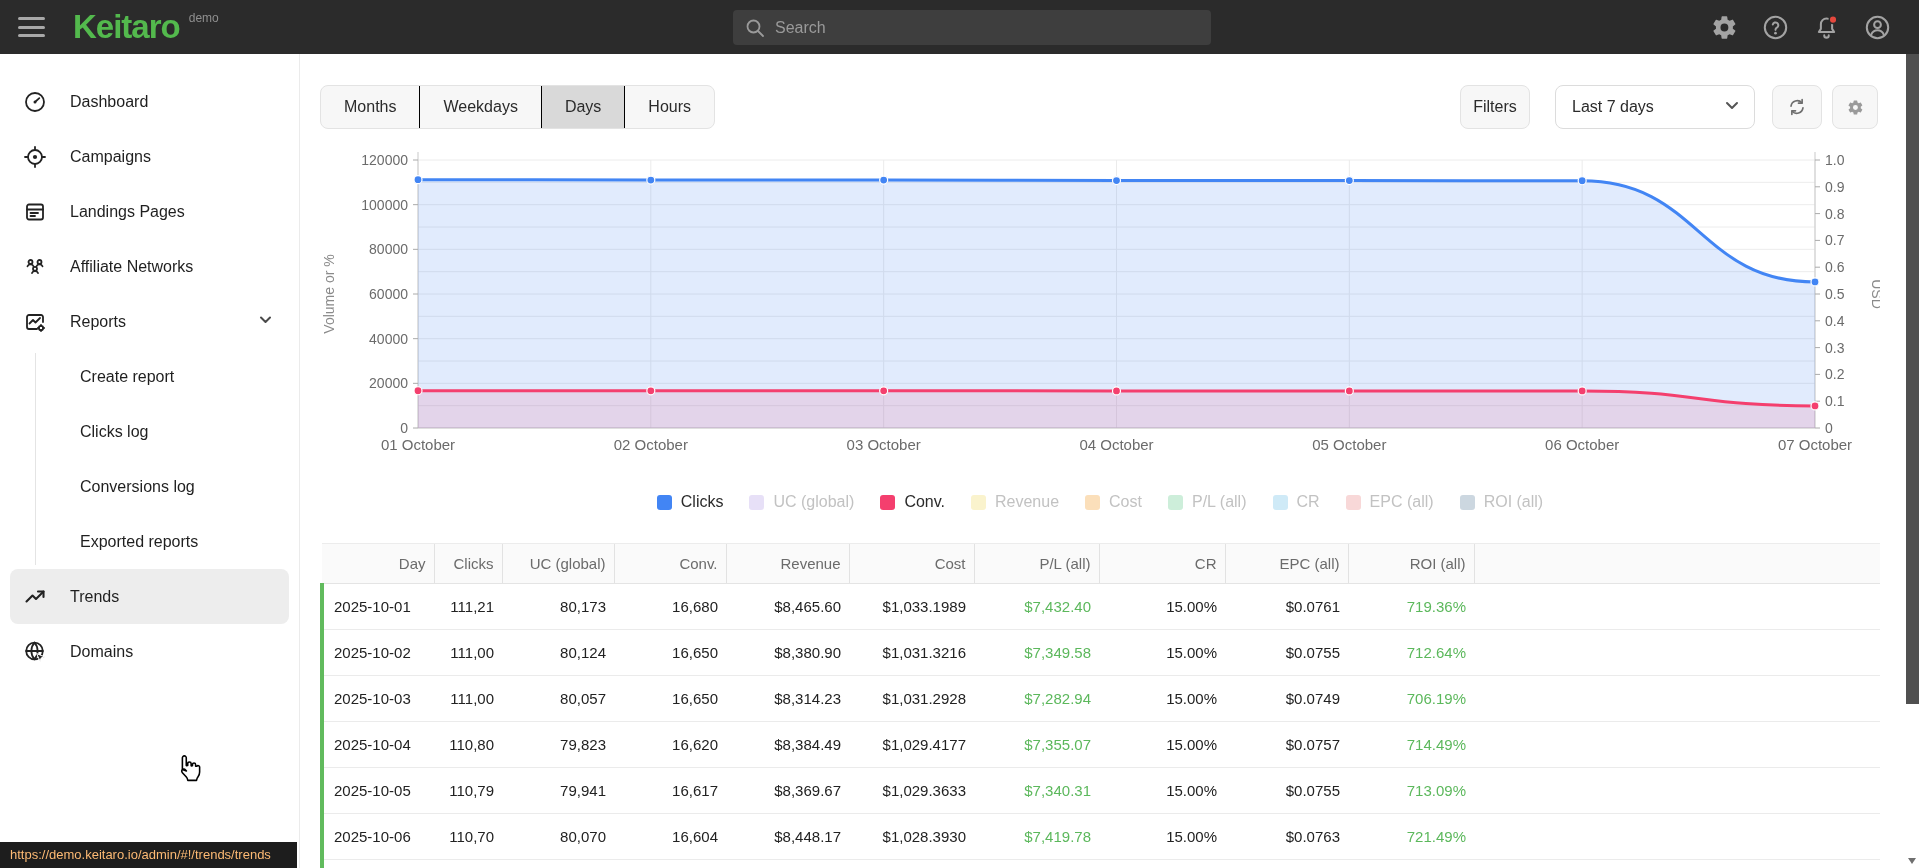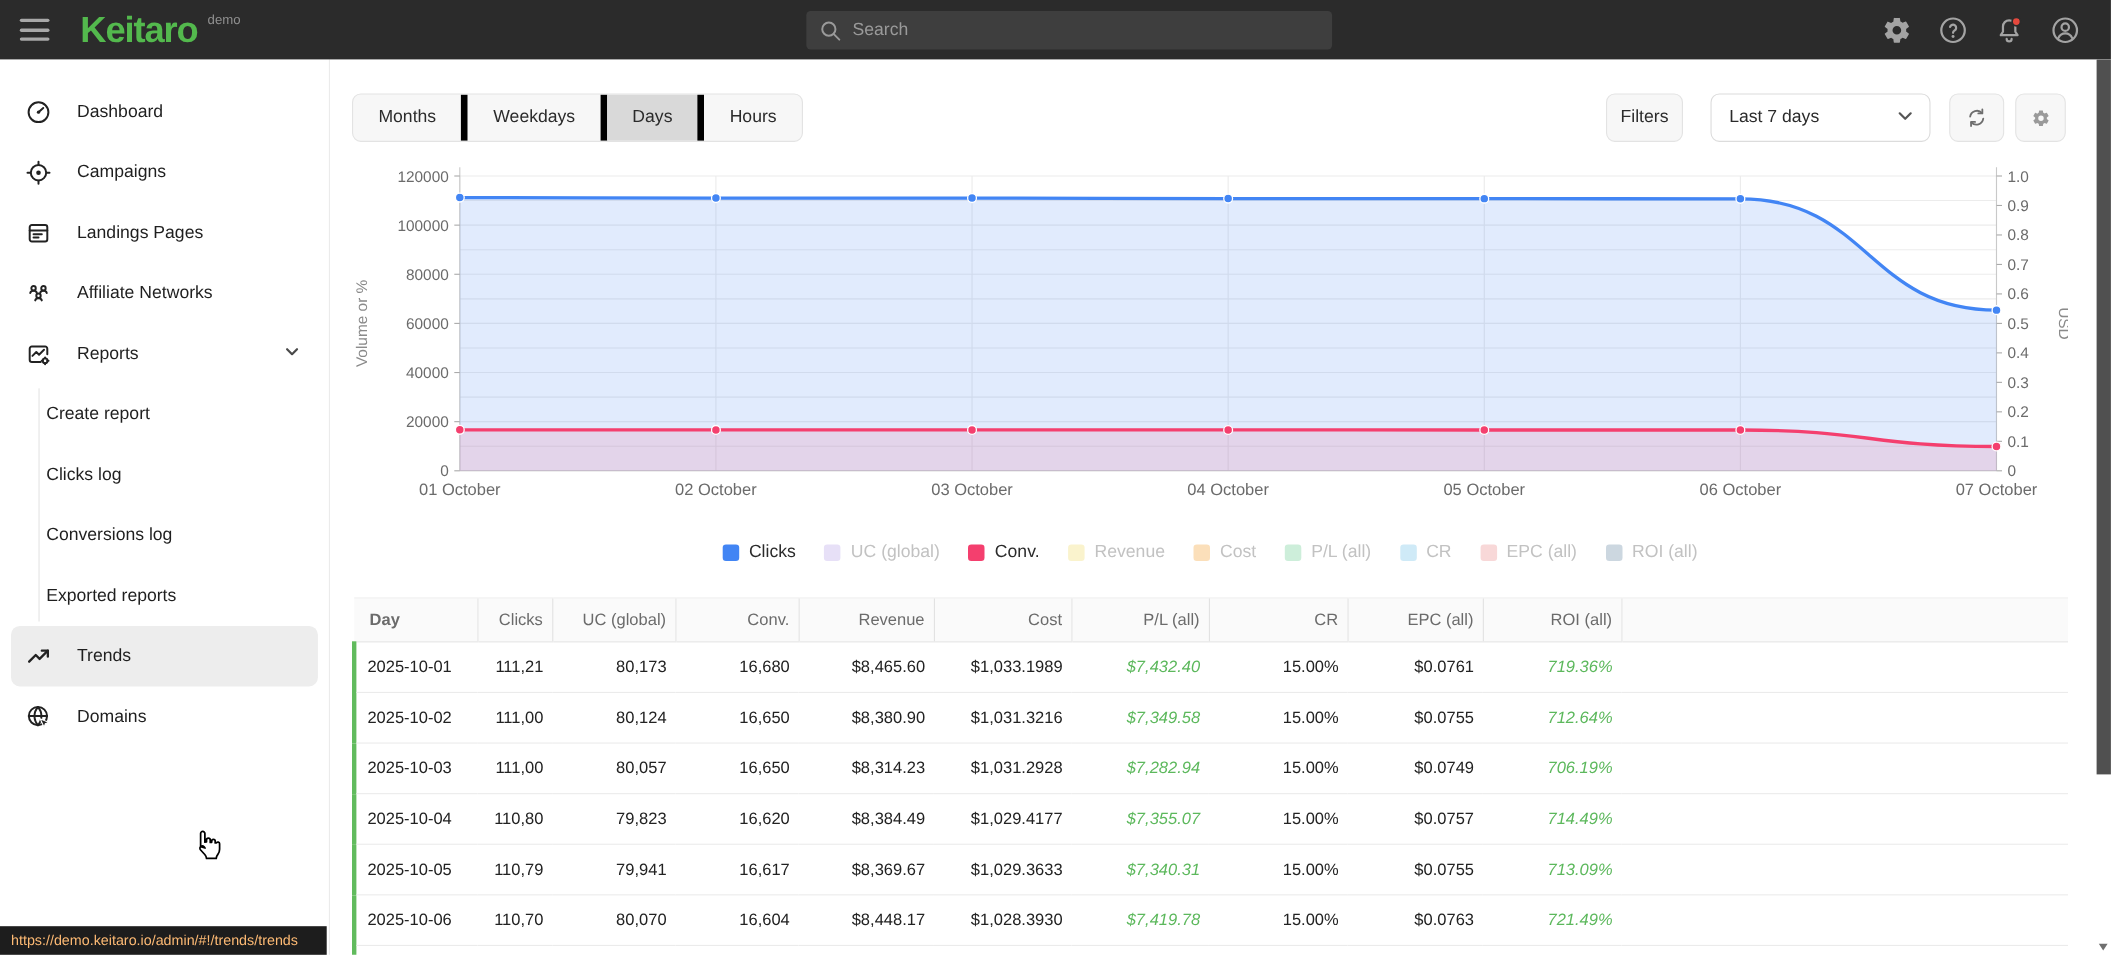--- a/index.html
+++ b/index.html
@@ -29,30 +29,30 @@
   .sidebar { position:absolute; top:54px; left:0; width:300px; height:814px;
     background:#fff; border-right:1px solid #ebebeb; padding-top:20px; z-index:20; }
   .side-item { height:55px; margin:0 10px; padding-left:13px; display:flex; align-items:center;
     border-radius:8px; cursor:pointer; font-size:16px; color:#1f1f1f; }
   .side-item.active { background:#ededed; }
   .side-item .ico { width:24px; height:24px; margin-right:23px; flex:none; }
   .side-item .chev { margin-left:auto; margin-right:14px; }
   .sub-wrap { position:relative; }
   .sub-wrap::before { content:""; position:absolute; left:35px; top:4px; bottom:4px;
     width:1px; background:#e4e4e4; }
-  .side-sub { height:55px; display:flex; align-items:center; padding-left:42px;
+  .side-sub { height:55px; display:flex; align-items:center; padding-left:80px;
     font-size:16px; color:#1f1f1f; cursor:pointer; }
 
   
   .main { position:absolute; left:300px; top:54px; width:1619px; height:814px; background:#fff; }
 
   .tabs { position:absolute; left:20px; top:31px; height:44px; display:inline-flex;
     background:#f7f7f7; border:1px solid #e3e3e3; border-radius:8px; overflow:hidden; }
   .tab { padding:0 23px; line-height:42px; font-size:16px; color:#2b2b2b;
-    border-right:6px solid #000000; cursor:pointer; white-space:nowrap; }
+    border-right:1px solid #000000; cursor:pointer; white-space:nowrap; }
   .tab:last-child { border-right:none; }
   .tab.active { background:#d9d9d9; }
 
   .btn { position:absolute; top:31px; height:44px; background:#f7f7f7;
     border:1px solid #e3e3e3; border-radius:8px; font-size:16px; color:#2b2b2b;
     display:flex; align-items:center; justify-content:center; cursor:pointer; }
   .filters-btn { left:1160px; width:70px; }
   .range-select { position:absolute; top:31px; left:1255px; width:200px; height:44px;
     background:#fff; border:1px solid #dcdcdc; border-radius:8px; display:flex;
     align-items:center; padding:0 14px 0 16px; font-size:16px; color:#2b2b2b; cursor:pointer; }
@@ -67,26 +67,26 @@
     color:#2b2b2b; cursor:pointer; }
   .legend-item.inactive { color:#c2c2c2; }
   .legend-swatch { width:15px; height:15px; border-radius:3px; flex:none; }
 
   
   .table-wrap { position:absolute; left:20px; top:489px; width:1560px; height:325px; overflow:hidden; }
   table { width:100%; border-collapse:collapse; table-layout:fixed; }
   thead th { height:40px; background:#fafafa; font-weight:normal; font-size:15px; color:#6b6b6b;
     border-top:1px solid #ececec; border-bottom:1px solid #e4e4e4; border-left:1px solid #e2e2e2;
     text-align:right; padding:0 8px 0 0; white-space:nowrap; overflow:hidden; }
-  thead th:first-child { border-left:none; text-align:left; padding-left:14px;font-weight:bold; }
+  thead th:first-child { border-left:none; text-align:right; padding-left:14px; }
   thead th.filler { border-left:1px solid #e2e2e2; }
   tbody td { height:46px; font-size:15px; color:#222; border-bottom:1px solid #ebebeb;
     text-align:right; padding:0 8px 0 0; white-space:nowrap; overflow:hidden; }
   tbody td:first-child { border-left:4px solid #61bb5d; text-align:left; padding-left:10px; }
-  tbody td.green { color:#5cb85c;font-style:italic; }
+  tbody td.green { color:#5cb85c; }
 
   
   .statusbar { position:absolute; left:0; bottom:0; background:#1d1d1d; color:#fdba74;
     font-size:13px; padding:5px 26px 6px 10px; z-index:50; white-space:nowrap; }
   .scrollbar { position:absolute; right:0; top:54px; width:13px; height:814px; background:#fff; z-index:45; }
   .scrollbar .thumb { position:absolute; top:0; left:0; width:13px; height:650px; background:#505050; }
   .scrollbar .down-arrow { position:absolute; bottom:4px; left:2px; width:0; height:0;
     border-left:4.5px solid transparent; border-right:4.5px solid transparent;
     border-top:6px solid #6f6f6f; }
   .cursor-overlay { position:absolute; left:172px; top:752px; z-index:60; pointer-events:none; }

